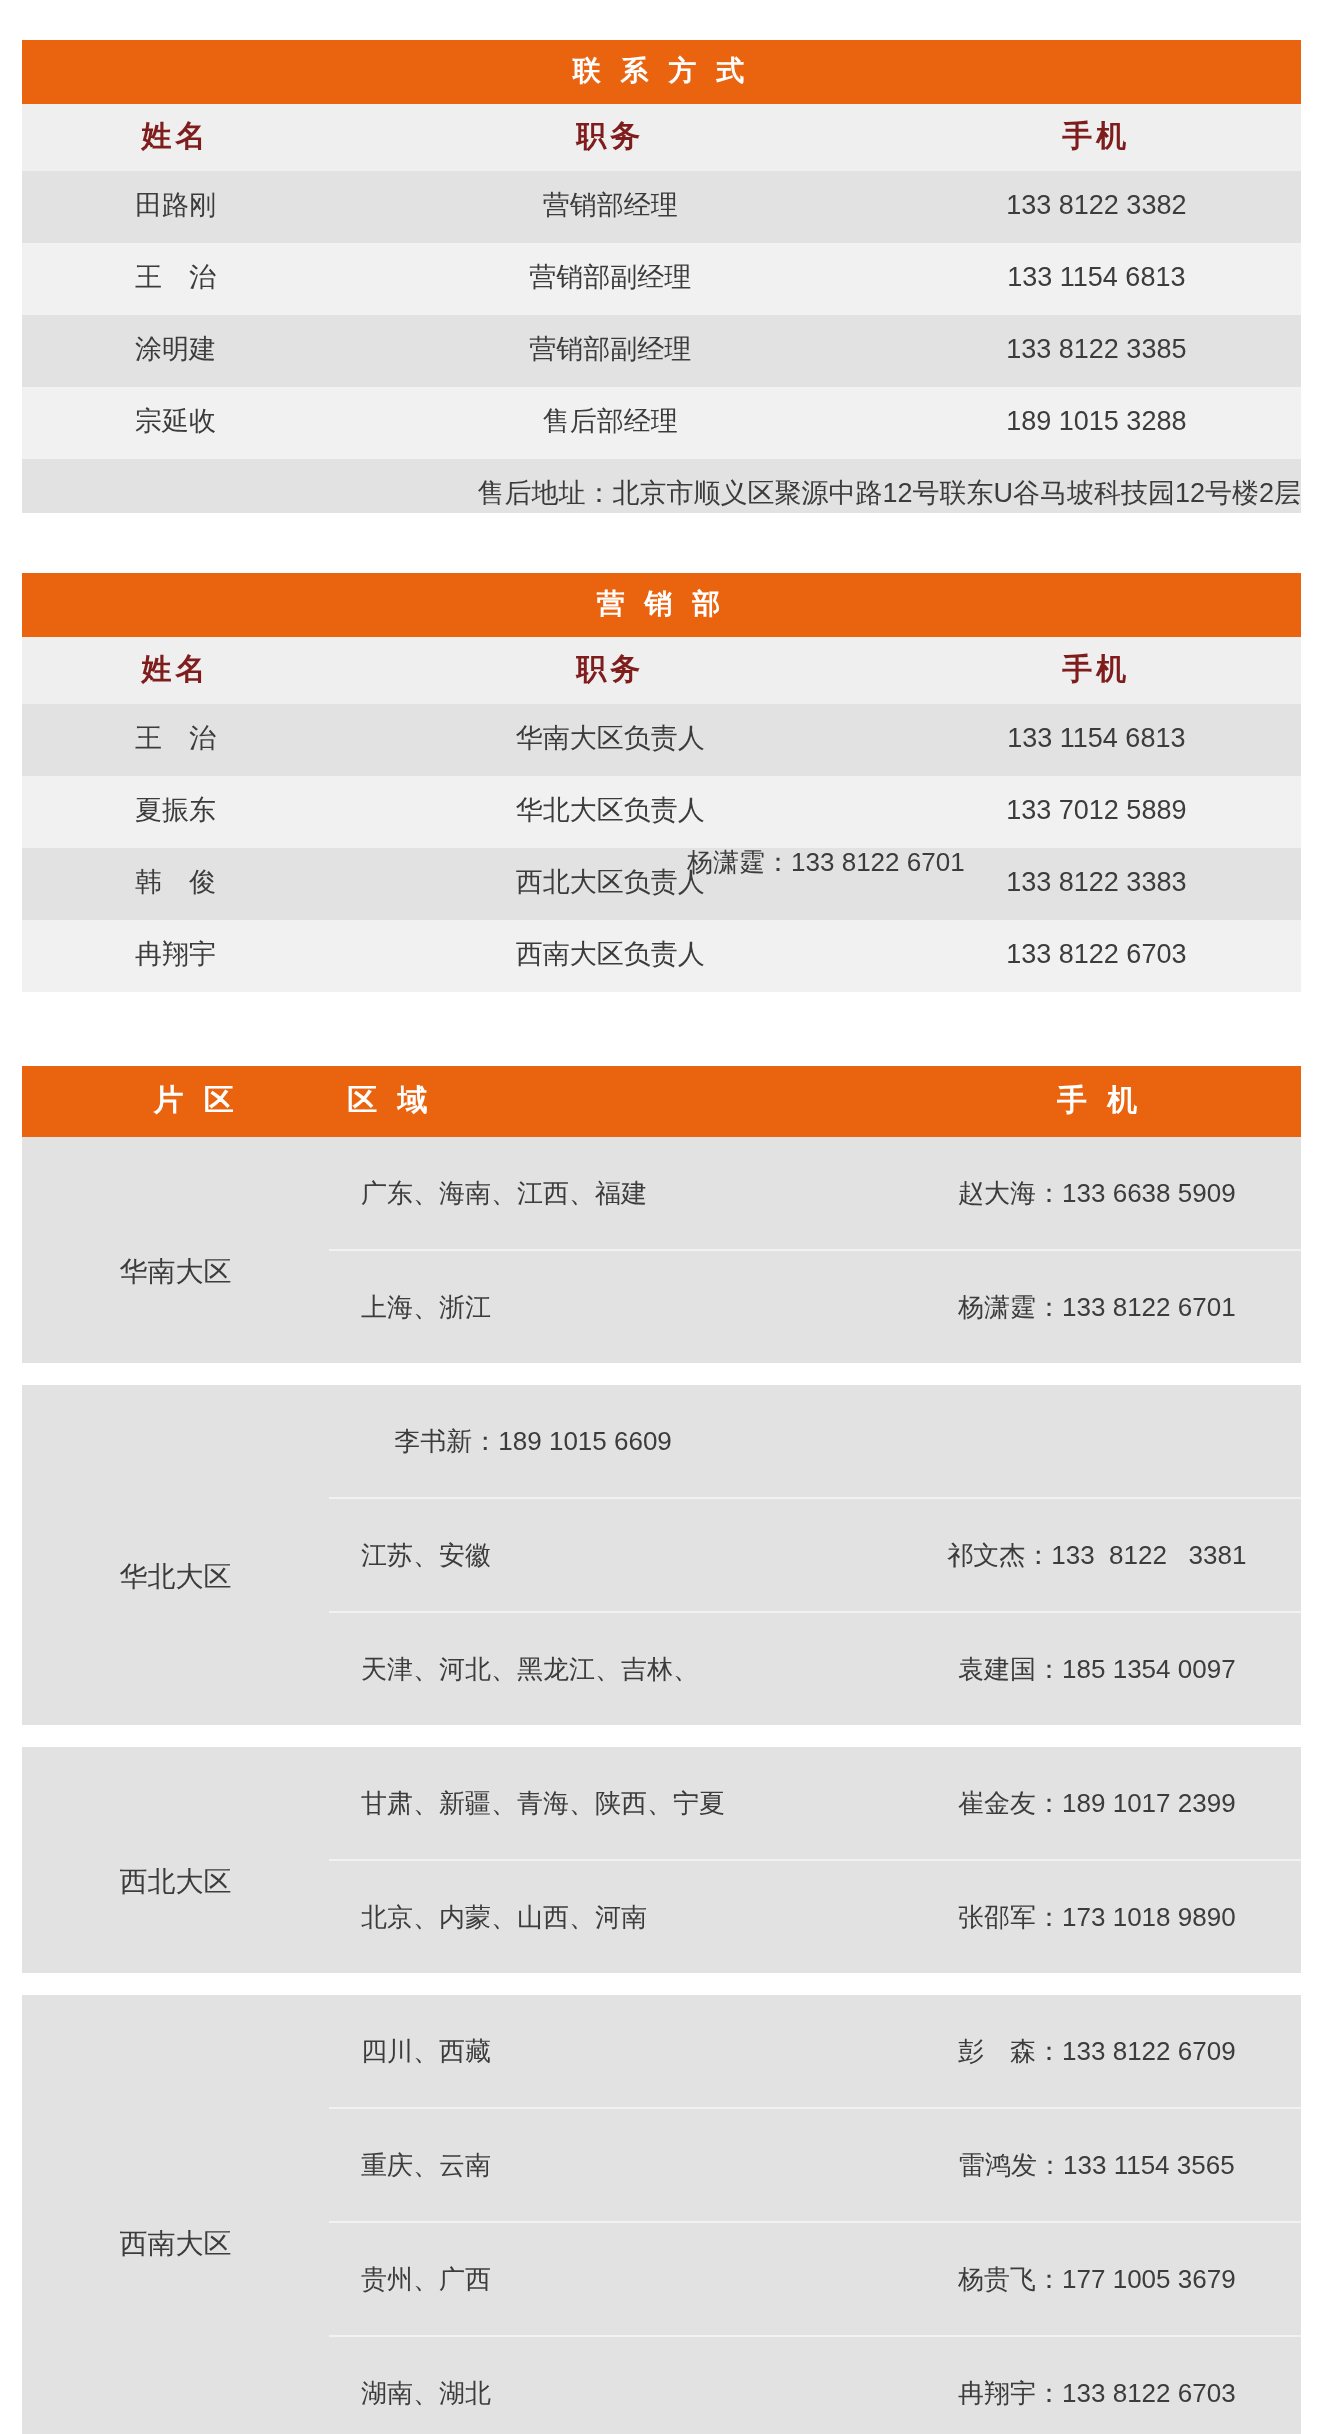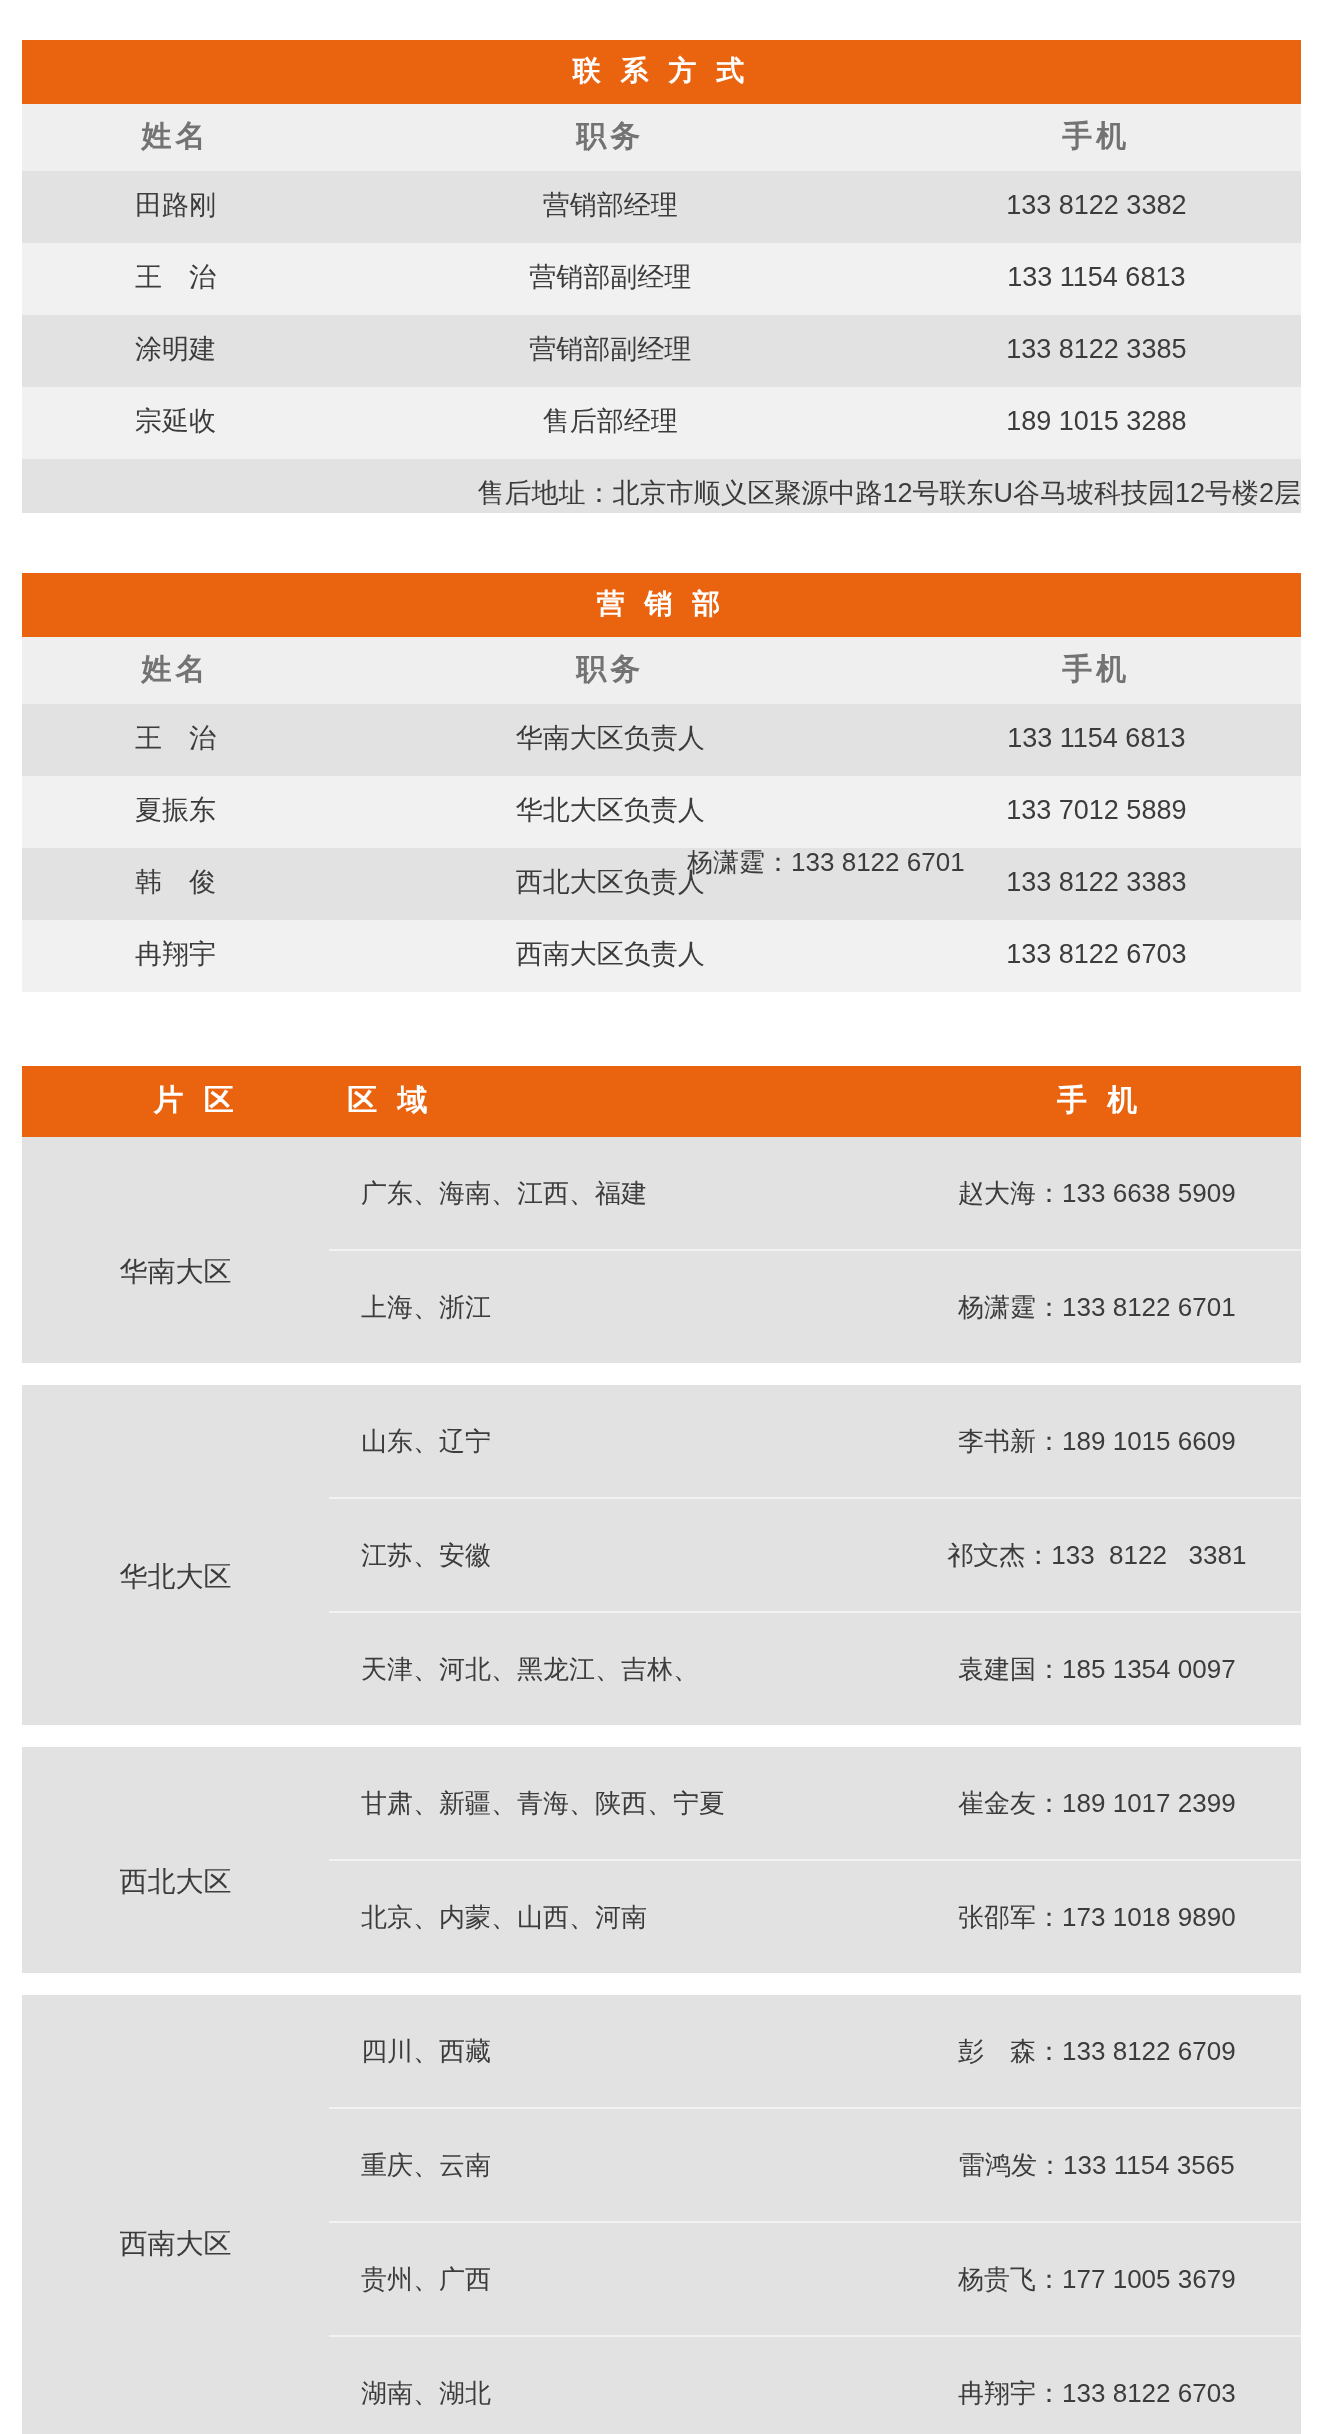--- a/index.html
+++ b/index.html
@@ -31,21 +31,21 @@
     background: #ea6410;
     color: #ffffff;
     font-size: 28px;
     font-weight: bold;
     text-align: center;
     letter-spacing: 6px;
     padding: 12px 0 14px 0;
   }
   .hdr-row td {
     background: #efefef;
-    color: #737373;
+    color: #7f1d1d;
     font-size: 30px;
     font-weight: bold;
     text-align: center;
     letter-spacing: 4px;
     padding: 12px 0 14px 0;
   }
   .body-row td {
     font-size: 27px;
     text-align: center;
     padding: 16px 0 20px 0;
@@ -238,21 +238,20 @@
           <div class="rr-area">上海、浙江</div>
           <div class="rr-phone">杨潇霆：133 8122 6701</div>
         </div>
       </div>
     </div>
 
     <div class="region-block">
       <div class="region-name">华北大区</div>
       <div class="region-rows">
         <div class="region-row">
-          <div class="rr-area">山东、辽宁</div>
           <div class="rr-phone">李书新：189 1015 6609</div>
         </div>
         <div class="region-row">
           <div class="rr-area">江苏、安徽</div>
           <div class="rr-phone">祁文杰：133  8122   3381</div>
         </div>
         <div class="region-row">
           <div class="rr-area">天津、河北、黑龙江、吉林、</div>
           <div class="rr-phone">袁建国：185 1354 0097</div>
         </div>

